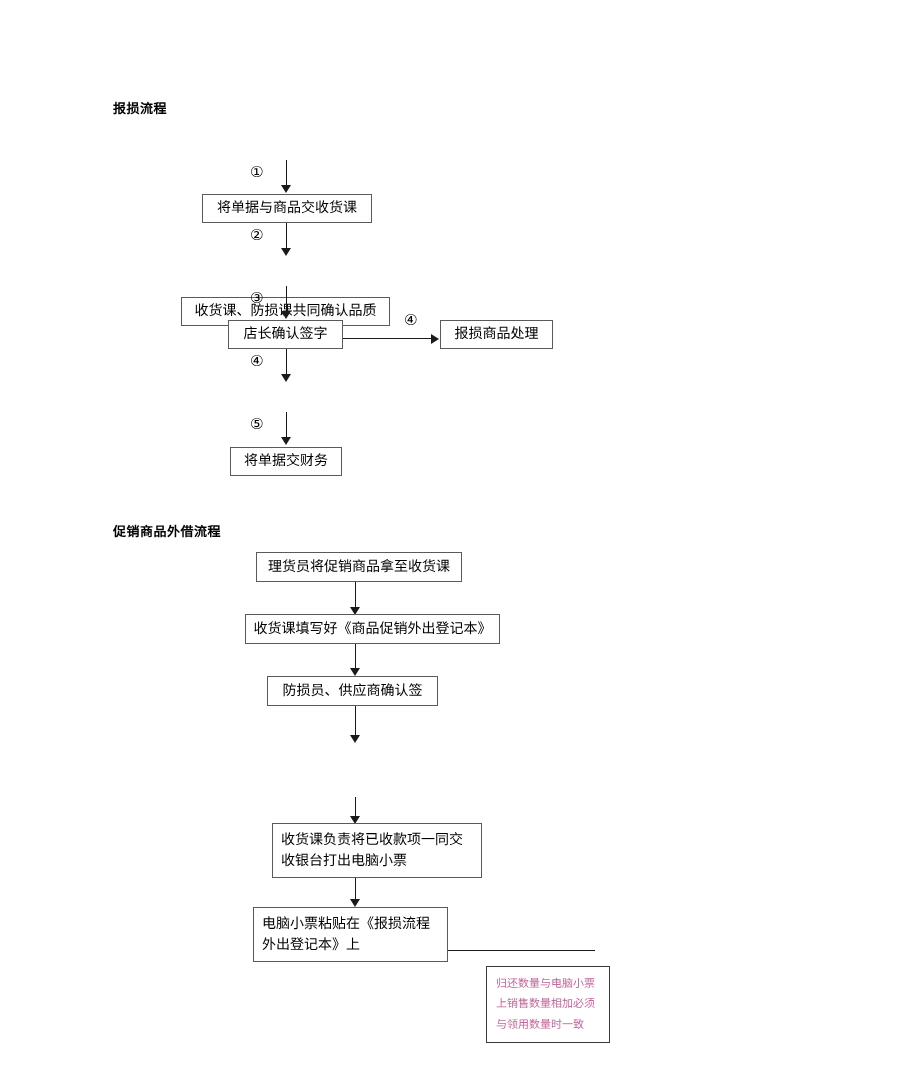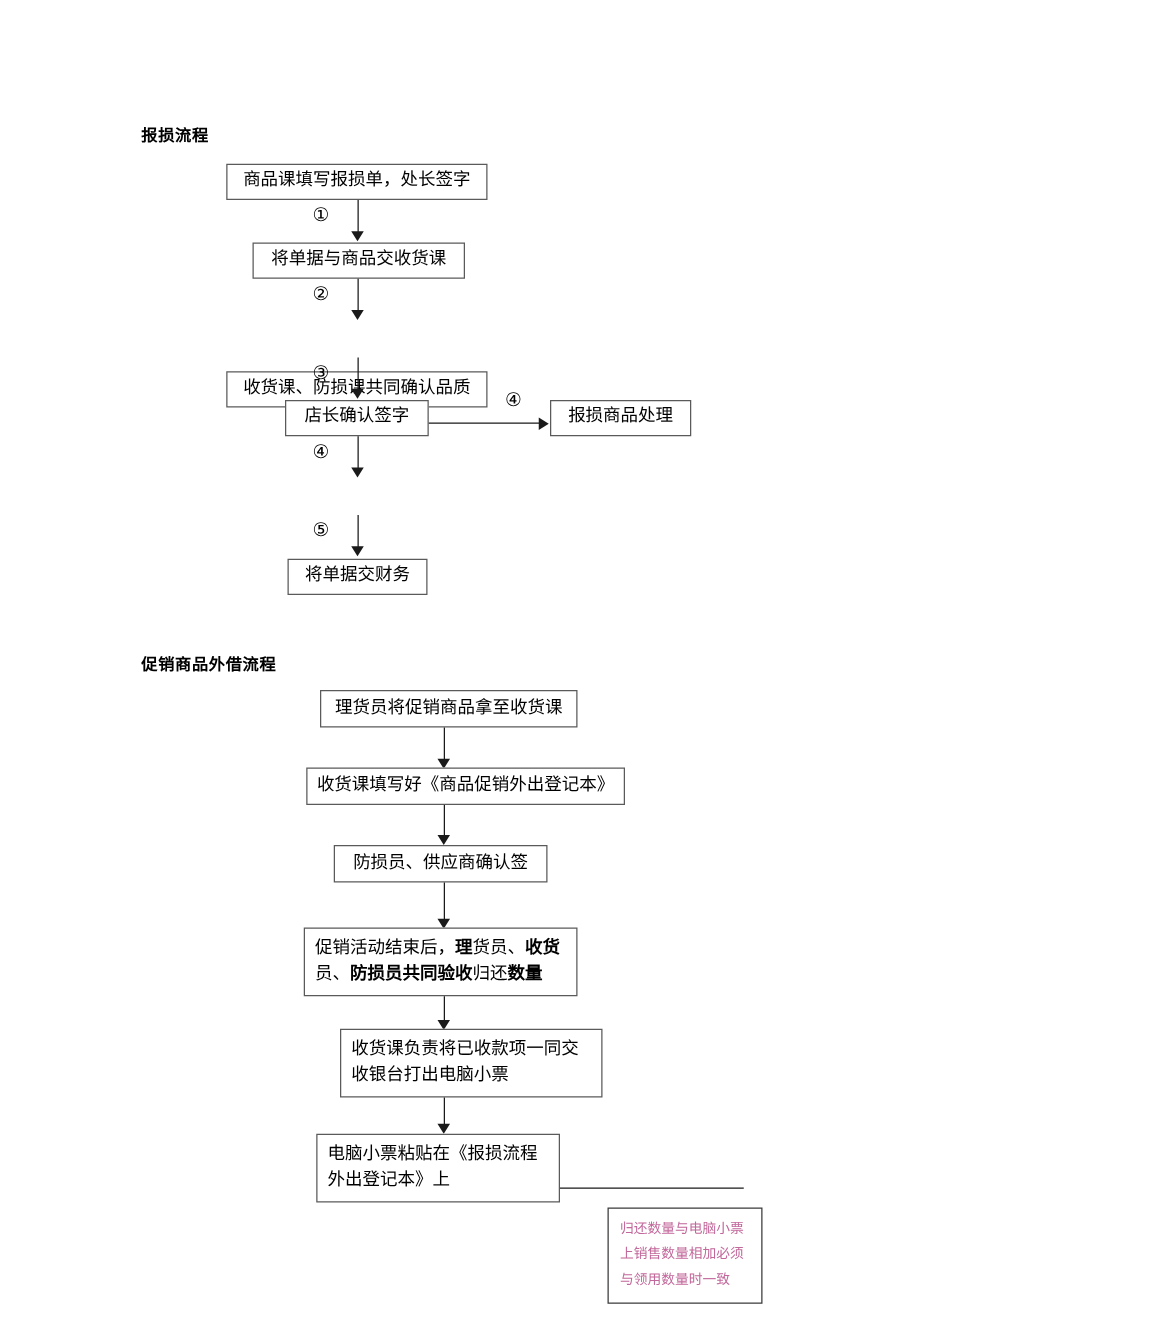--- a/index.html
+++ b/index.html
@@ -109,23 +109,20 @@
   }
   .note .nline { display: block; white-space: nowrap; }
 </style>
 </head>
 <body>
 
 <div class="canvas">
 
   <div class="section-title" style="left:113px; top:98px;">报损流程</div>
 
-  <div class="node" style="left:181px; top:131px; width:209px; height:29px;">
-    <span class="txt">商品课填写报损单，处长签字</span>
-  </div>
   <div class="vline" style="left:286px; top:160px; height:26px;"></div>
   <div class="arrow-down" style="left:281px; top:185px;"></div>
   <div class="step-num" style="left:250px; top:165px;">①</div>
 
   <div class="node" style="left:202px; top:194px; width:170px; height:29px;">
     <span class="txt">将单据与商品交收货课</span>
   </div>
   <div class="vline" style="left:286px; top:223px; height:26px;"></div>
   <div class="arrow-down" style="left:281px; top:248px;"></div>
   <div class="step-num" style="left:250px; top:228px;">②</div>
@@ -174,23 +171,20 @@
   </div>
   <div class="vline" style="left:355px; top:644px; height:25px;"></div>
   <div class="arrow-down" style="left:350px; top:668px;"></div>
 
   <div class="node" style="left:267px; top:676px; width:171px; height:30px;">
     <span class="txt">防损员、供应商确认签</span>
   </div>
   <div class="vline" style="left:355px; top:706px; height:30px;"></div>
   <div class="arrow-down" style="left:350px; top:735px;"></div>
 
-  <div class="node multiline" style="left:243px; top:742px; width:219px; height:55px;">
-    <span class="txt"><span>促销活动结束后，</span><span class="b">理</span><span>货员、</span><span class="b">收货</span><span>员、</span><span class="b">防损员共同验收</span><span>归还</span><span class="b">数量</span></span>
-  </div>
   <div class="vline" style="left:355px; top:797px; height:20px;"></div>
   <div class="arrow-down" style="left:350px; top:816px;"></div>
 
   <div class="node multiline" style="left:243px; top:823px; width:210px; height:55px;margin-left:29px;">
     <span class="txt"><span>收货课负责将已收款项一同交</span><span>收银台打出电脑小票</span></span>
   </div>
   <div class="vline" style="left:355px; top:878px; height:22px;"></div>
   <div class="arrow-down" style="left:350px; top:899px;"></div>
 
   <div class="node multiline" style="left:253px; top:907px; width:195px; height:55px;">

